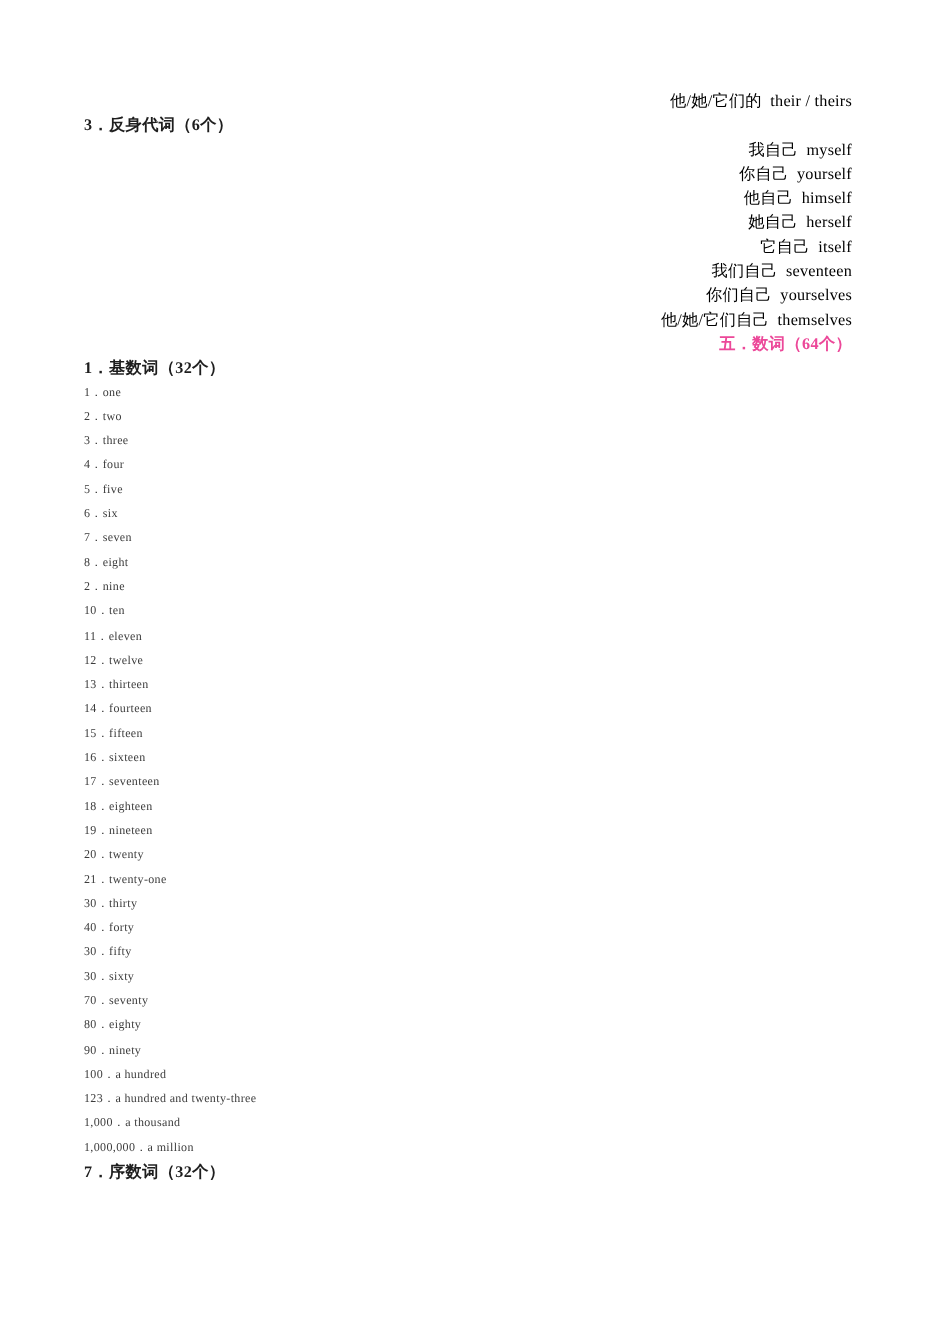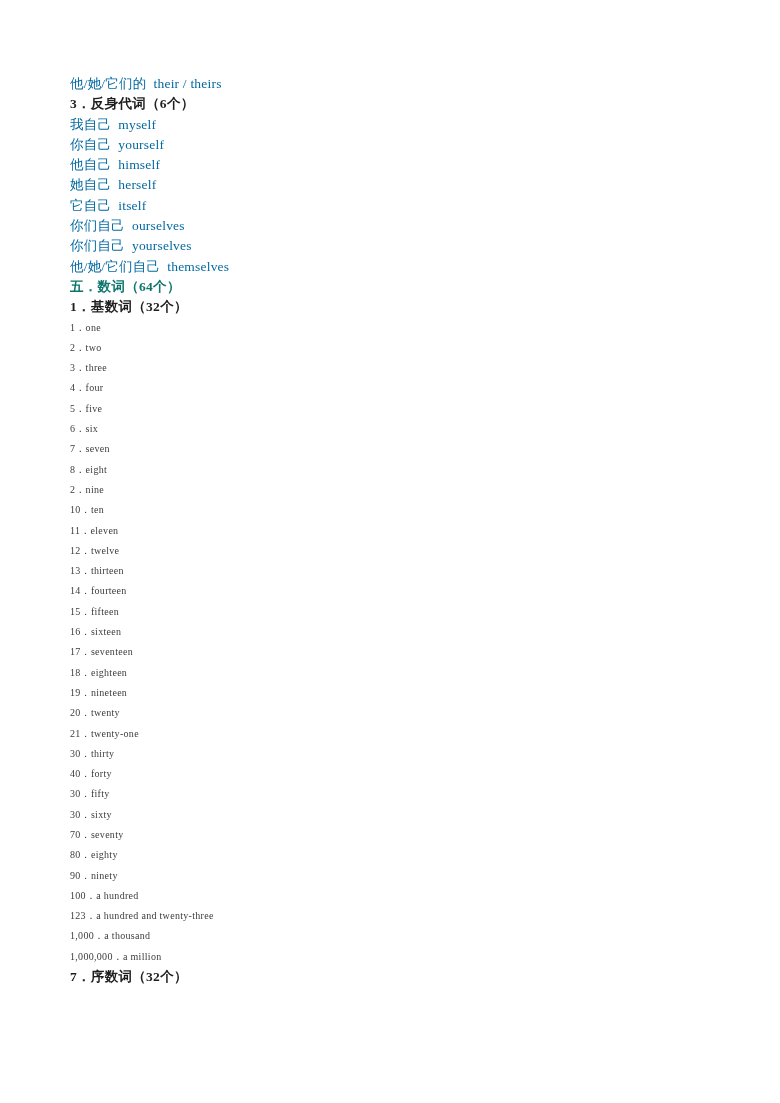--- a/index.html
+++ b/index.html
@@ -28,32 +28,34 @@
     width: 640px;
   }
   .line {
     font-size: 13.5px;
     line-height: 20.3px;
     color: #3c3c3c;
     white-space: pre;
     letter-spacing: 0.2px;
   }
   .line.cn-en {
-    color: #0369a1;
+    color: #000000;
+    text-align: right;
   }
   .heading {
     font-size: 13.5px;
     line-height: 20.3px;
     font-weight: bold;
     color: #1e1e1e;
     white-space: pre;
     letter-spacing: 0.3px;
   }
   .heading.red {
-    color: #0f766e;
+    color: #ec4899;
+    text-align: right;
   }
   .num-line {
     font-size: 10px;
     line-height: 20.3px;
     color: #3c3c3c;
     white-space: pre;
     letter-spacing: 0.3px;
   }
 </style>
 </head>
@@ -61,21 +63,21 @@
 
 <div class="page">
   <div class="content" id="content">
       <div class="line cn-en">他/她/它们的  their / theirs</div>
       <div class="heading">3．反身代词（6个）</div>
       <div class="line cn-en">我自己  myself</div>
       <div class="line cn-en">你自己  yourself</div>
       <div class="line cn-en">他自己  himself</div>
       <div class="line cn-en">她自己  herself</div>
       <div class="line cn-en">它自己  itself</div>
-      <div class="line cn-en">你们自己  ourselves</div>
+      <div class="line cn-en">我们自己  seventeen</div>
       <div class="line cn-en">你们自己  yourselves</div>
       <div class="line cn-en">他/她/它们自己  themselves</div>
       <div class="heading red">五．数词（64个）</div>
       <div class="heading">1．基数词（32个）</div>
       <div class="num-line">1．one</div>
       <div class="num-line">2．two</div>
       <div class="num-line">3．three</div>
       <div class="num-line">4．four</div>
       <div class="num-line">5．five</div>
       <div class="num-line">6．six</div>

